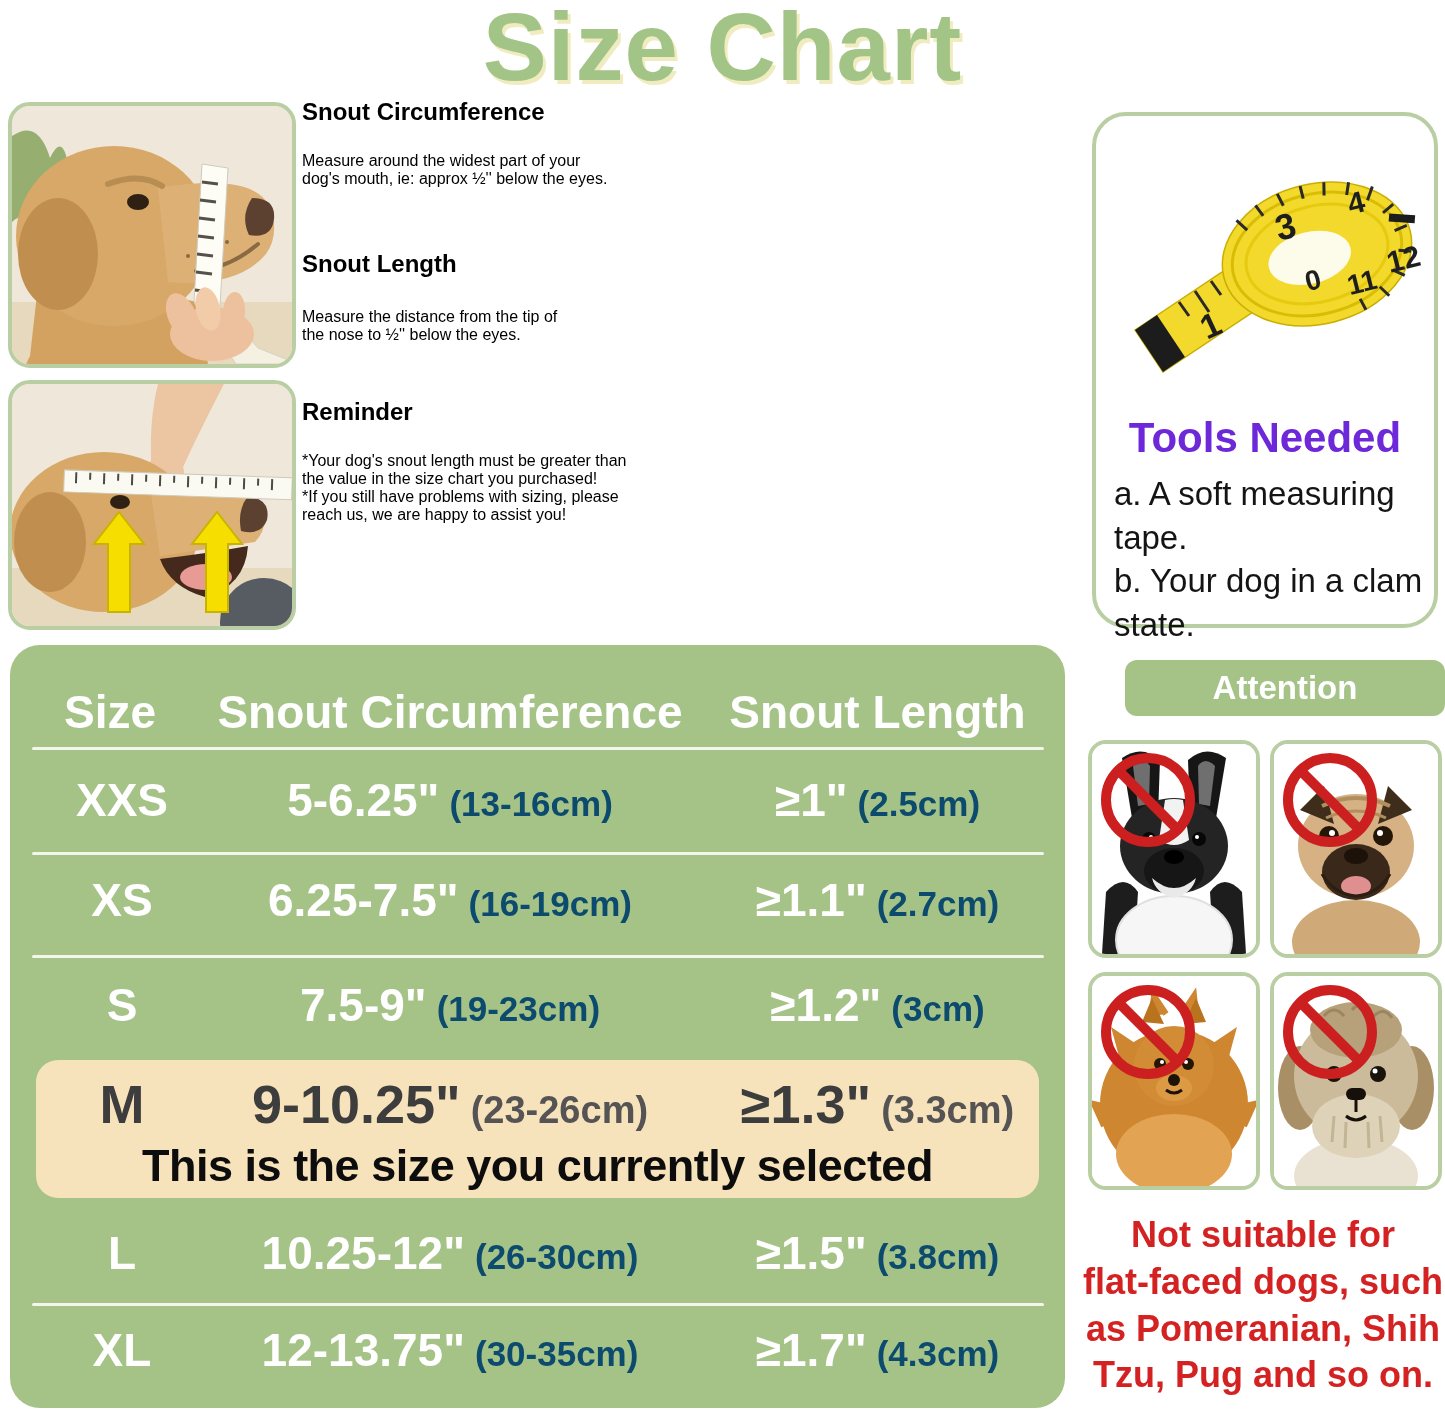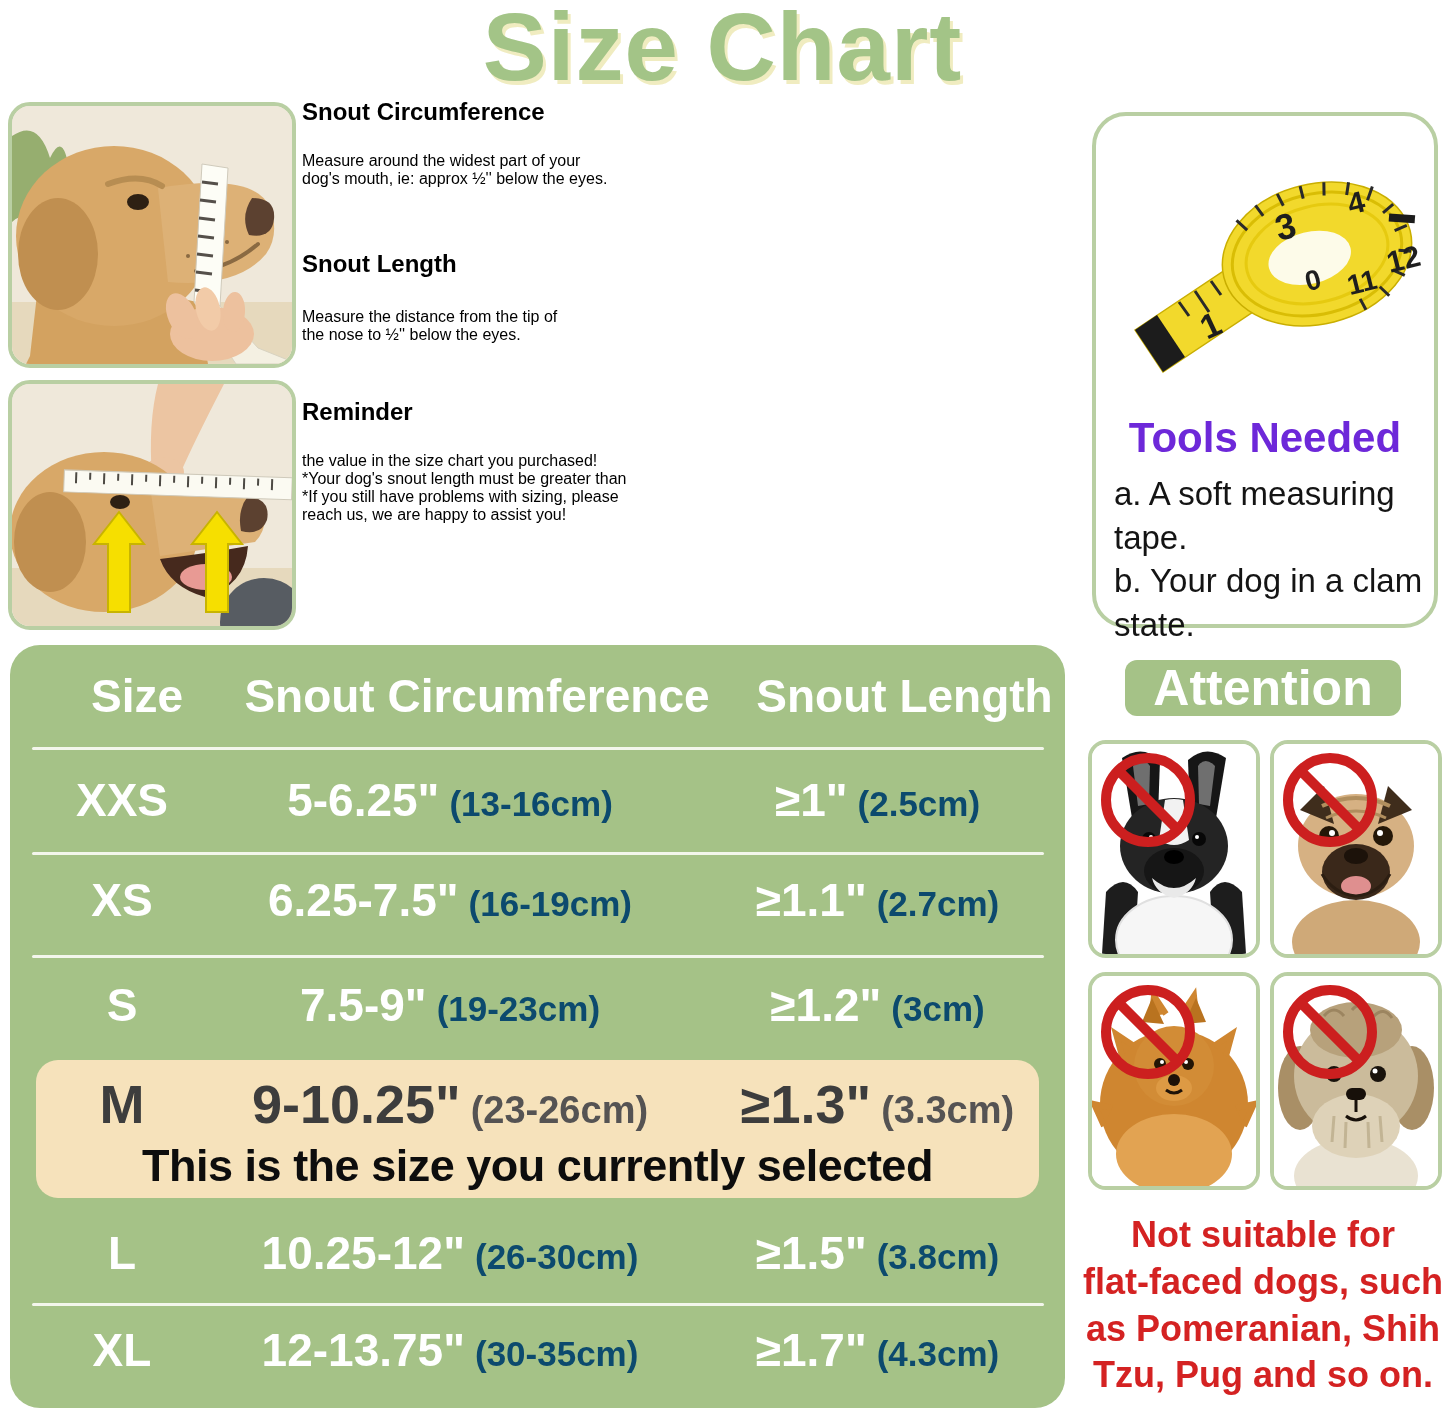--- a/index.html
+++ b/index.html
@@ -31,42 +31,42 @@
   .tools-heading { text-align:center; font-size:42px; font-weight:bold; color:#6d28d9; margin-top:2px; }
   .tools-items { font-size:33px; color:#141414; line-height:1.32; margin:10px 0 0 18px; font-weight:500; }
 
   
   .size-table { position:absolute; left:10px; top:645px; width:1055px; height:763px;
                 background:#a5c287; border-radius:30px; }
   .trow { position:absolute; left:0; width:100%; display:flex; align-items:baseline; }
   .c-size { width:200px; text-align:center; }
   .c-circ { width:480px; text-align:center; }
   .c-len  { width:375px; text-align:center; }
-  .hrow { top:24px;margin-left:27px; }
+  .hrow { top:40px; }
   .hrow > div { font-size:46px; font-weight:bold; color:#ffffff; }
   .vrow .c-size { font-size:46px; font-weight:bold; color:#ffffff;padding-left:24px; }
   .val { font-size:46px; font-weight:bold; color:#ffffff; }
   .cm  { font-size:35px; font-weight:bold; color:#0c4a6e; margin-left:10px; }
   .divider { position:absolute; left:22px; width:1012px; height:3px; background:#f3f6ec; border-radius:2px; }
   .d1 { top:102px; } .d2 { top:207px; } .d3 { top:310px; } .d4 { top:658px; }
   .r-xxs { top:128px; } .r-xs { top:228px; } .r-s { top:333px; }
   .r-l { top:581px; } .r-xl { top:678px; }
   .selected-box { position:absolute; left:26px; top:415px; width:1003px; height:138px;
                   background:#f6e2bb; border-radius:22px; }
   .r-m { top:428px; z-index:2; }
   .r-m .c-size { font-size:54px; font-weight:bold; color:#3d3d3d; }
   .r-m .val { font-size:54px; color:#3d3d3d; }
   .r-m .cm { font-size:38px; color:#555353; }
   .selected-note { position:absolute; left:0; top:495px; width:100%; text-align:center;
                    font-size:45px; font-weight:bold; color:#0d0d0d; z-index:2; letter-spacing:-0.5px; }
 
   
-  .attention-badge { position:absolute; left:1125px; top:660px; width:276px; height:56px;
+  .attention-badge { position:absolute; left:1125px; top:660px; width:320px; height:56px;
                      background:#a5c287; border-radius:12px; display:flex; align-items:center; justify-content:center;
-                     font-size:50px; font-weight:bold; color:#ffffff; }
+                     font-size:33px; font-weight:bold; color:#ffffff; }
   .dog-card { position:absolute; width:172px; height:218px; border:4px solid #b9cfa3;
               border-radius:18px; background:#ffffff; overflow:hidden; }
   .dc1 { left:1088px; top:740px; } .dc2 { left:1270px; top:740px; }
   .dc3 { left:1088px; top:972px; } .dc4 { left:1270px; top:972px; }
   .dog-card svg.dog { position:absolute; left:0; top:0; }
   .no-sign { position:absolute; left:4px; top:4px; }
   .warning { position:absolute; left:1078px; top:1212px; width:370px; text-align:center;
              font-size:36px; font-weight:bold; color:#d42222; line-height:1.3; }
 </style>
 </head>
@@ -131,22 +131,22 @@
     <div>Measure around the widest part of your</div>
     <div>dog's mouth, ie: approx ½'' below the eyes.</div>
   </div>
   <h2 class="instr i-len-h">Snout Length</h2>
   <div class="instr body i-len-b">
     <div>Measure the distance from the tip of</div>
     <div>the nose to ½'' below the eyes.</div>
   </div>
   <h2 class="instr i-rem-h">Reminder</h2>
   <div class="instr body i-rem-b">
+    <div>*Your dog's snout length must be greater than</div>
     <div>the value in the size chart you purchased!</div>
-    <div>*Your dog's snout length must be greater than</div>
     <div>*If you still have problems with sizing, please</div>
     <div>reach us, we are happy to assist you!</div>
   </div>
 
   <div class="tools-box">
     <svg width="320" height="290" viewBox="0 0 320 290">
       <path d="M30,208 L168,116 L196,158 L58,250 Z" fill="#f2d92c" stroke="#c9ae00" stroke-width="1.5"></path>
       <path d="M30,208 L52,193 L80,235 L58,250 Z" fill="#1c1c1c"></path>
       <path d="M74,180 L84,194 M90,169 L104,190 M106,159 L116,173 M122,148 L136,169 M138,138 L148,152 M154,127 L168,148" stroke="#2a2a2a" stroke-width="3"></path>
       <text x="102" y="218" font-size="34" font-weight="bold" fill="#1e1e1e" transform="rotate(-25 102 218)">1</text>

